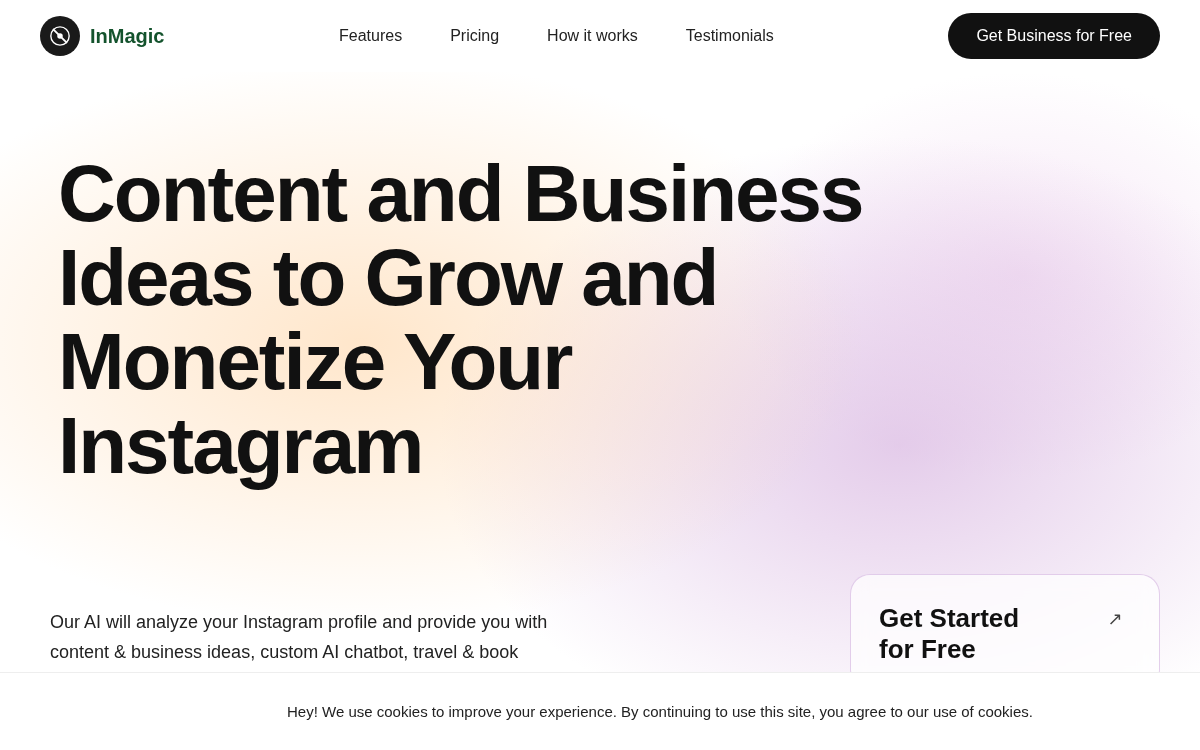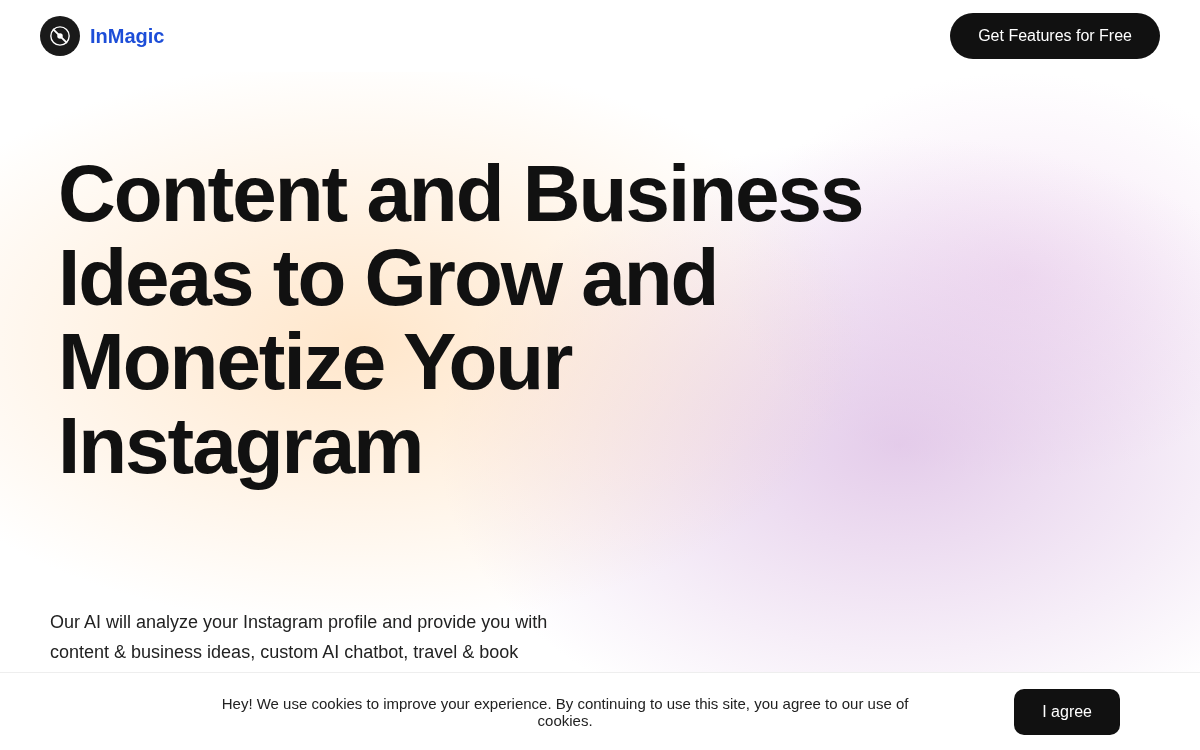--- a/index.html
+++ b/index.html
@@ -49,21 +49,21 @@
     }
 
     .logo-icon svg {
       width: 22px;
       height: 22px;
     }
 
     .logo-text {
       font-size: 20px;
       font-weight: 600;
-      color: #1d4ed8;
+      color: #14532d;
     }
 
     .nav-links {
       display: flex;
       align-items: center;
       gap: 48px;
     }
 
     .nav-link {
       font-size: 16px;
@@ -208,30 +208,44 @@
     <div class="logo-icon">
       <svg viewBox="0 0 24 24" fill="none" xmlns="http://www.w3.org/2000/svg">
         <circle cx="12" cy="12" r="10" stroke="white" stroke-width="1.5"></circle>
         <line x1="5" y1="5" x2="19" y2="19" stroke="white" stroke-width="2" stroke-linecap="round"></line>
         <circle cx="12" cy="12" r="3" fill="white"></circle>
       </svg>
     </div>
     <span class="logo-text">InMagic</span>
   </div>
 
-
-  <button class="nav-cta">Get Features for Free</button>
+  <div class="nav-links">
+    <a class="nav-link">Features</a>
+    <a class="nav-link">Pricing</a>
+    <a class="nav-link">How it works</a>
+    <a class="nav-link">Testimonials</a>
+  </div>
+
+  <button class="nav-cta">Get Business for Free</button>
 </nav>
 
 <section class="hero">
   <div class="hero-background"></div>
 
   <div class="hero-content">
     <h1 class="hero-headline">Content and Business Ideas to Grow and Monetize Your Instagram</h1>
     <p class="hero-subtext">Our AI will analyze your Instagram profile and provide you with content &amp; business ideas, custom AI chatbot, travel &amp; book recommendations, media kits, and much more.</p>
   </div>
 
+  <div class="hero-card">
+    <div class="hero-card-top">
+      <div class="hero-card-title">
+        <span>Get Started</span><br>
+        <span>for Free</span>
+      </div>
+      <div class="hero-card-arrow">↗</div>
+    </div>
+  </div>
 </section>
 
 <div class="cookie-banner">
   <p class="cookie-text">Hey! We use cookies to improve your experience. By continuing to use this site, you agree to our use of cookies.</p>
-  <button class="cookie-agree-btn">I agree</button>
 </div>
 
 </body></html>

